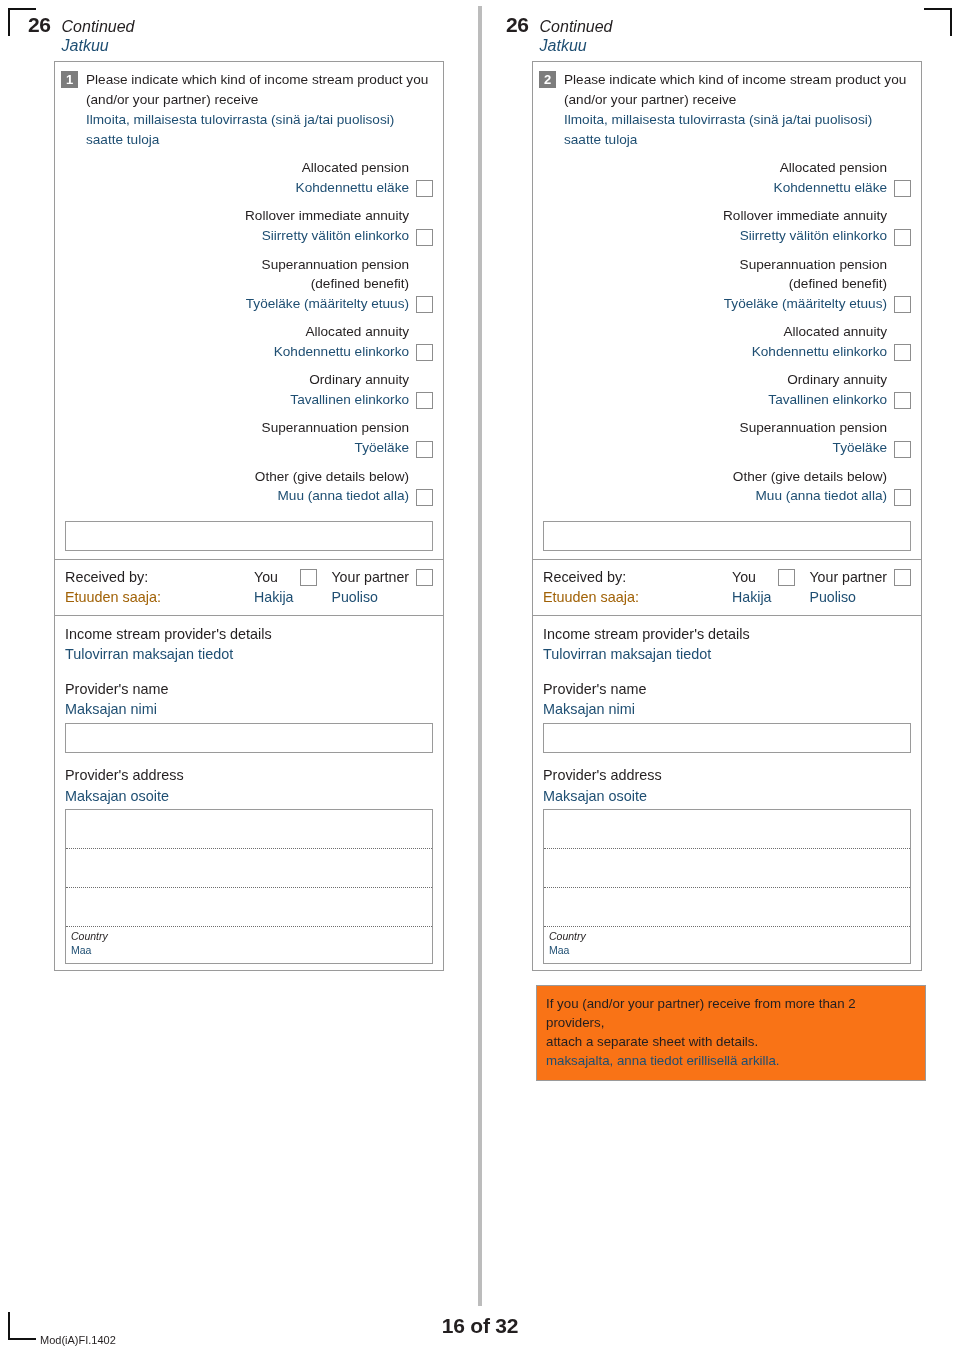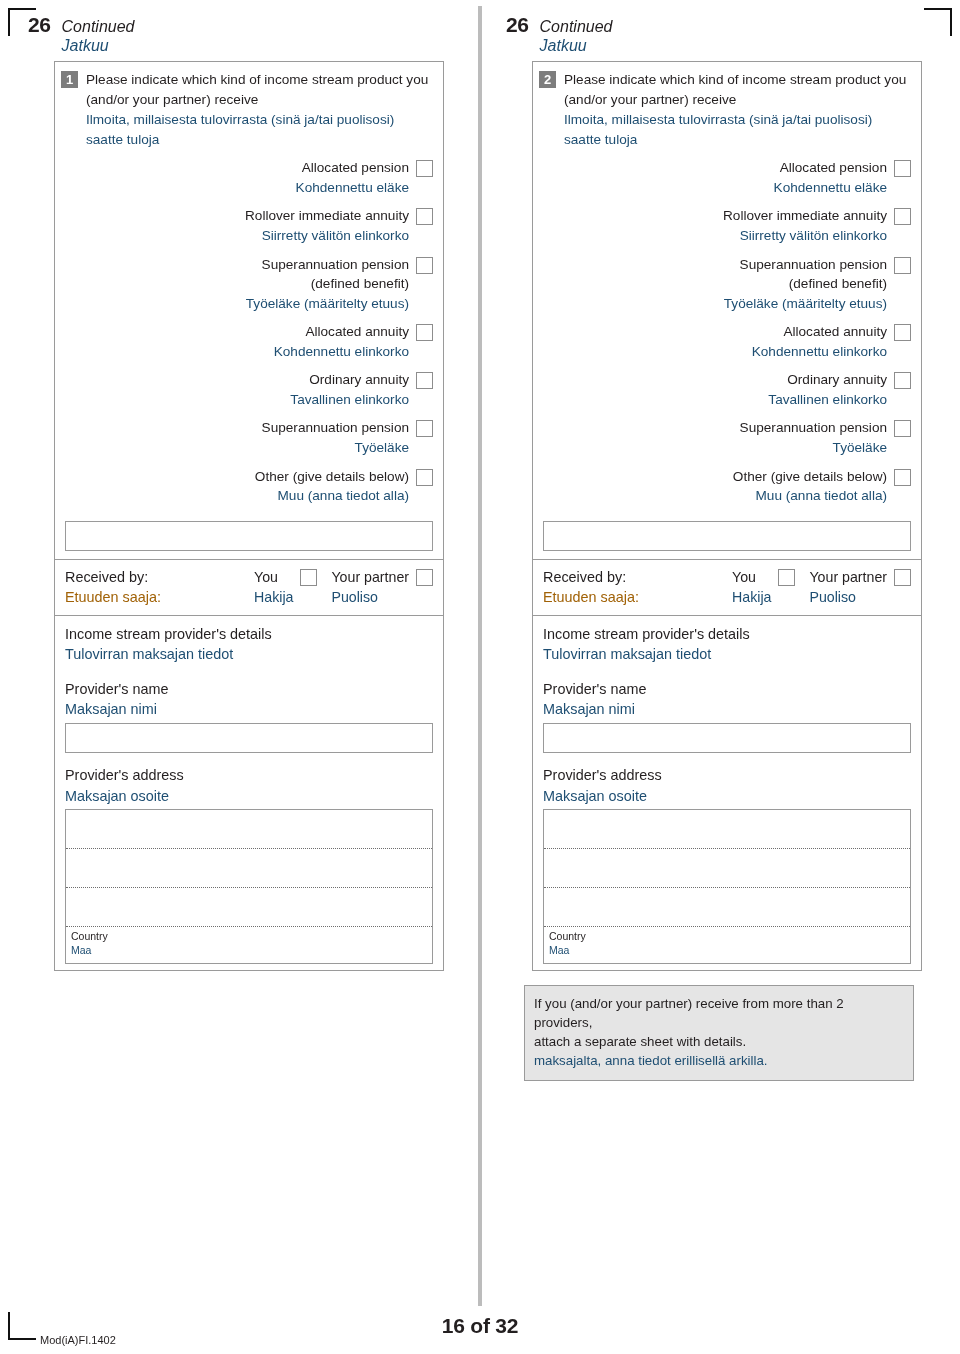--- a/index.html
+++ b/index.html
@@ -110,21 +110,21 @@
     display: block;
   }
 
   
   .opts {
     padding: 6px 10px 4px 10px;
   }
   .opt {
     display: flex;
     justify-content: flex-end;
-    align-items: flex-start;
+    align-items: flex-end;
     margin-bottom: 9px;
   }
   .opt-labels {
     text-align: right;
     font-size: 13.6px;
     line-height: 1.44;
   }
   .opt-labels .en { color: #231f20; display: block; }
   .opt-labels .fi { color: #1e4e72; display: block; padding-left: 42px; }
   .cbox {
@@ -206,33 +206,33 @@
   .addr-line {
     height: 38px;
     border-bottom: 1px dotted #6e6e6e;
   }
   .addr-line.last { border-bottom: 1px dotted #6e6e6e; }
   .addr-country {
     padding: 2px 0 5px 5px;
     font-size: 10.5px;
     line-height: 1.35;
   }
-  .addr-country .en { color: #231f20; display: block; }
+  .addr-country .en { color: #231f20; display: block; font-style: italic; }
   .addr-country .fi { color: #1e4e72; display: block; }
 
   
   .note {
-    margin-left: 20px;
+    margin-left: 32px;
     width: 390px;
     box-sizing: border-box;
     border: 1px solid #9a9a9a;
     padding: 8px 9px 9px 9px;
     font-size: 13.3px;
     line-height: 1.45;
-    background: #e5e5e5;
+    background: #f97316;
   }
   .note .en { color: #231f20; display: block; }
   .note .fi { color: #1e4e72; display: block; }
 
   
   .footer-code {
     position: absolute;
     left: 40px;
     bottom: 8px;
     font-size: 11px;

